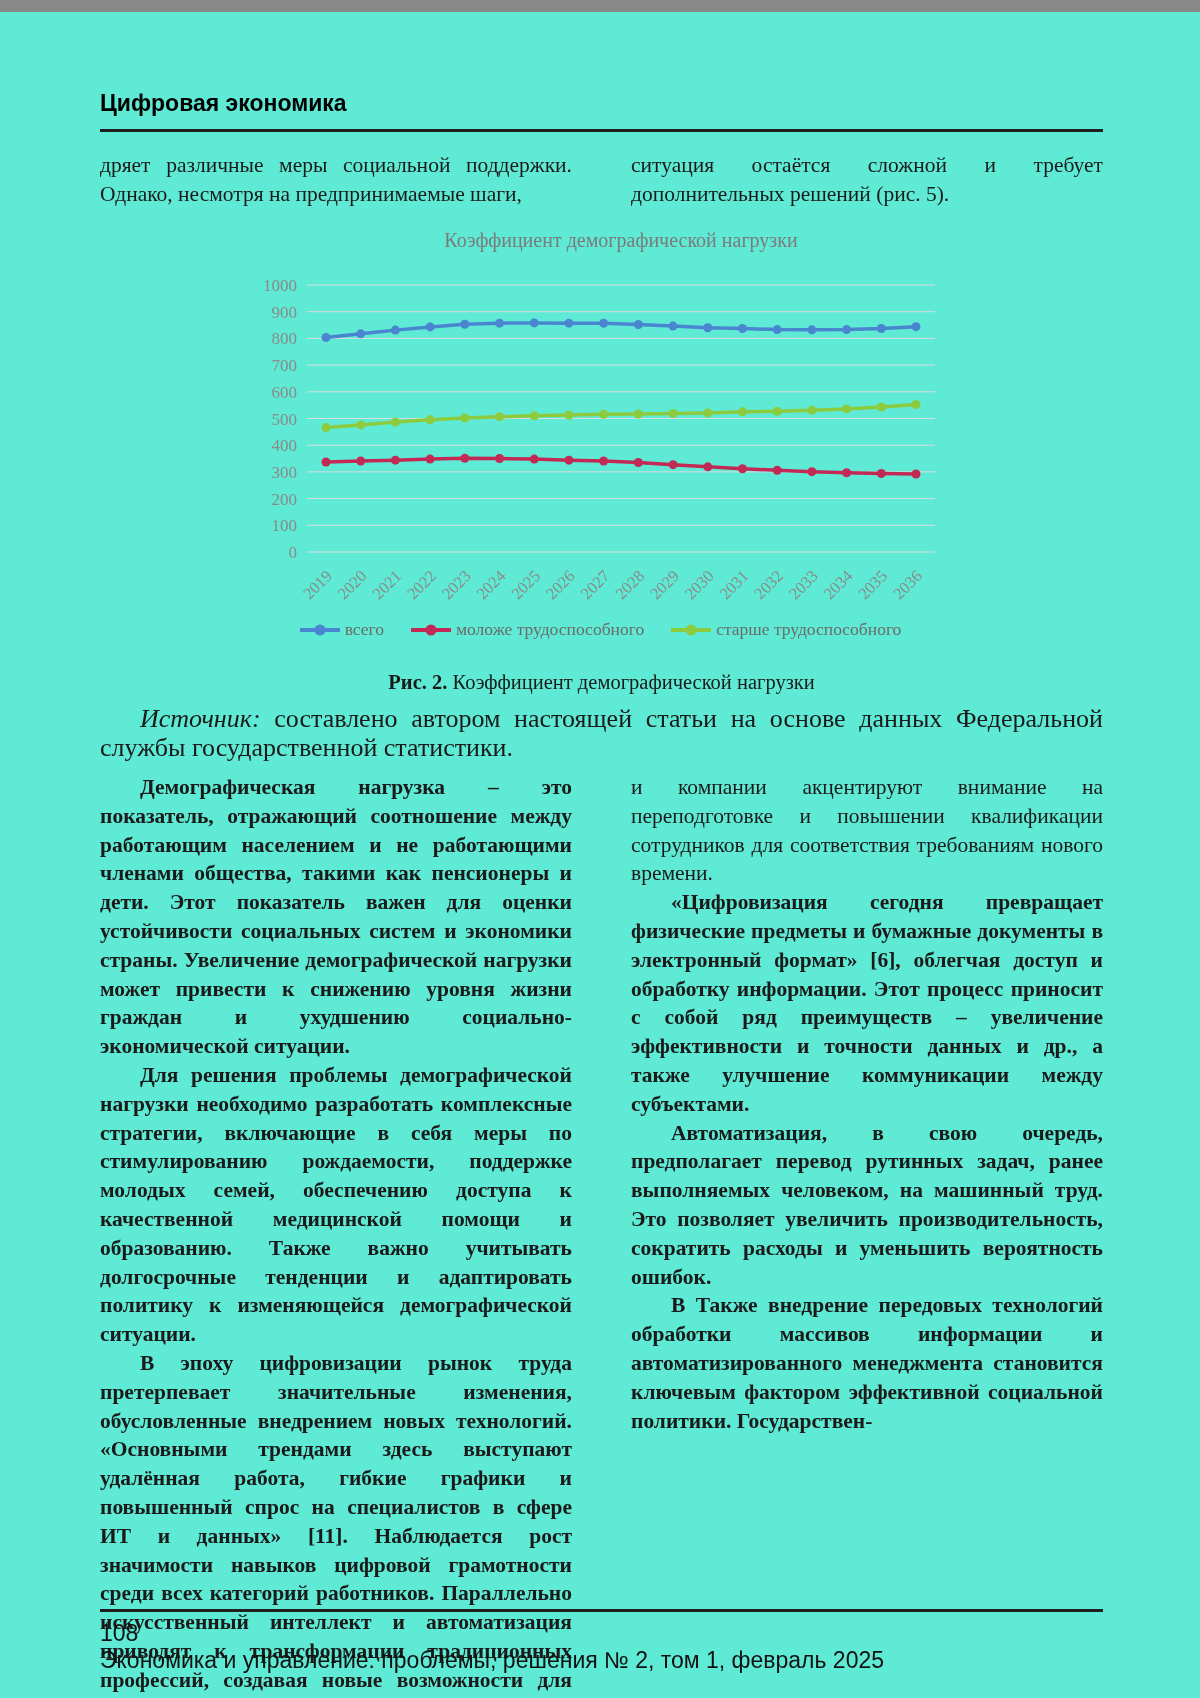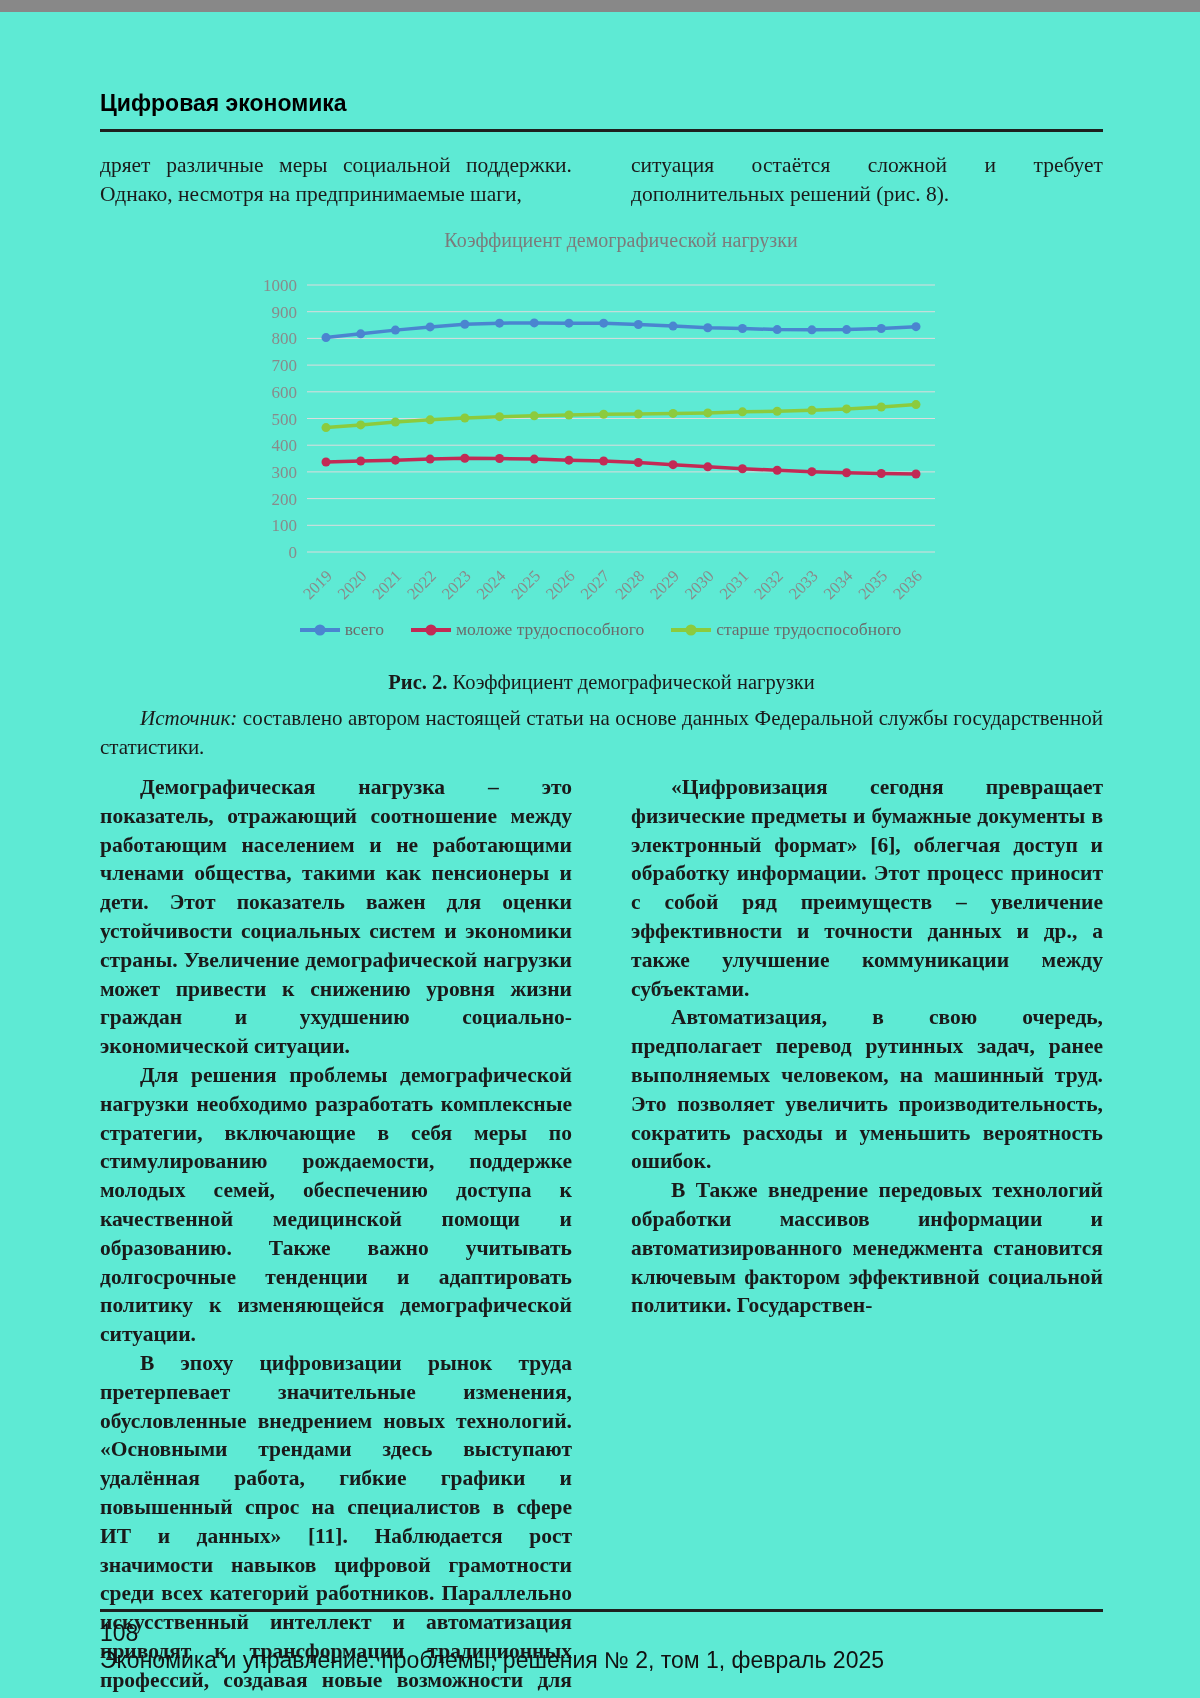--- a/index.html
+++ b/index.html
@@ -18,21 +18,21 @@
   .intro .iright{position:absolute;left:531px;top:0;width:472px;}
   .figure{position:absolute;left:240px;top:205px;width:720px;}
   .figure svg{display:block;}
   .figure svg text{font-family:"Liberation Serif",serif;}
   .legend{display:flex;justify-content:center;align-items:center;column-gap:26px;margin-top:2px;}
   .legend-item{display:inline-flex;align-items:center;column-gap:4px;}
   .legend-label{font-size:17.5px;color:#6b6b6b;}
   .figtext{position:absolute;left:100px;top:656px;width:1003px;}
   .caption{margin:0;text-align:center;font-size:20.5px;line-height:28px;}
   .caption b{font-weight:bold;}
-  .source{margin:8px 0 0 0;font-size:21px;line-height:29px;text-align:justify;text-indent:40px;}
+  .source{margin:8px 0 0 0;font-size:26px;line-height:29px;text-align:justify;text-indent:40px;}
   .source i{font-style:italic;}
   .bodycols{position:absolute;left:100px;top:761px;width:1003px;}
   .bodycols .col{position:absolute;top:0;width:472px;}
   .bodycols .col.left{left:0;}
   .bodycols .col.right{left:531px;}
   .bodycols p{margin:0;font-size:21.5px;line-height:28.8px;text-align:justify;}
   .bodycols p.indent{text-indent:40px;font-weight:bold;}
   .footer-rule{position:absolute;left:100px;top:1597px;width:1003px;height:3px;background:#1f1f1f;}
   .footer{position:absolute;left:100px;top:1608px;width:1003px;
     font-family:"Liberation Sans",sans-serif;font-size:23px;color:#111;
@@ -41,21 +41,21 @@
 </head>
 <body>
 
 <div class="page">
 
   <div class="section-header">Цифровая экономика</div>
   <div class="header-rule"></div>
 
   <div class="intro">
     <p class="ileft">дряет различные меры социальной поддержки. Однако, несмотря на предпринимаемые шаги,</p>
-    <p class="iright">ситуация остаётся сложной и требует дополнительных решений (рис. 8).</p>
+    <p class="iright">ситуация остаётся сложной и требует дополнительных решений (рис. 5).</p>
   </div>
 
   <div class="figure">
     <svg id="chart-svg" width="720" height="400" viewBox="0 0 720 400">
         <text x="381" y="30" text-anchor="middle" font-size="20" fill="#7b7b7b">Коэффициент демографической нагрузки</text>
         <line x1="67" y1="335" x2="695" y2="335" stroke="#dcdcdc" stroke-width="1"></line>
         <text x="57" y="341" text-anchor="end" font-size="17" fill="#8a8a8a">0</text>
         <line x1="67" y1="308.3" x2="695" y2="308.3" stroke="#dcdcdc" stroke-width="1"></line>
         <text x="57" y="314.3" text-anchor="end" font-size="17" fill="#8a8a8a">100</text>
         <line x1="67" y1="281.6" x2="695" y2="281.6" stroke="#dcdcdc" stroke-width="1"></line>
@@ -182,20 +182,21 @@
     <p class="source"><i>Источник:</i><span> составлено автором настоящей статьи на основе данных Федеральной службы государственной статистики.</span></p>
   </div>
 
   <div class="bodycols">
     <div class="col left">
       <p class="indent">Демографическая нагрузка – это показатель, отражающий соотношение между работающим населением и не работающими членами общества, такими как пенсионеры и дети. Этот показатель важен для оценки устойчивости социальных систем и экономики страны. Увеличение демографической нагрузки может привести к снижению уровня жизни граждан и ухудшению социально-экономической ситуации.</p>
       <p class="indent">Для решения проблемы демографической нагрузки необходимо разработать комплексные стратегии, включающие в себя меры по стимулированию рождаемости, поддержке молодых семей, обеспечению доступа к качественной медицинской помощи и образованию. Также важно учитывать долгосрочные тенденции и адаптировать политику к изменяющейся демографической ситуации.</p>
       <p class="indent">В эпоху цифровизации рынок труда претерпевает значительные изменения, обусловленные внедрением новых технологий. «Основными трендами здесь выступают удалённая работа, гибкие графики и повышенный спрос на специалистов в сфере ИТ и данных» [11]. Наблюдается рост значимости навыков цифровой грамотности среди всех категорий работников. Параллельно искусственный интеллект и автоматизация приводят к трансформации традиционных профессий, создавая новые возможности для карьерного роста. В этом контексте образовательные учреждения</p>
     </div>
     <div class="col right">
+      <p>и компании акцентируют внимание на переподготовке и повышении квалификации сотрудников для соответствия требованиям нового времени.</p>
       <p class="indent">«Цифровизация сегодня превращает физические предметы и бумажные документы в электронный формат» [6], облегчая доступ и обработку информации. Этот процесс приносит с собой ряд преимуществ – увеличение эффективности и точности данных и др., а также улучшение коммуникации между субъектами.</p>
       <p class="indent">Автоматизация, в свою очередь, предполагает перевод рутинных задач, ранее выполняемых человеком, на машинный труд. Это позволяет увеличить производительность, сократить расходы и уменьшить вероятность ошибок.</p>
       <p class="indent">В Также внедрение передовых технологий обработки массивов информации и автоматизированного менеджмента становится ключевым фактором эффективной социальной политики. Государствен-</p>
     </div>
   </div>
 
   <div class="footer-rule"></div>
   <div class="footer">
     <span>108</span>
     <span>Экономика и управление: проблемы, решения № 2, том 1, февраль 2025</span>

